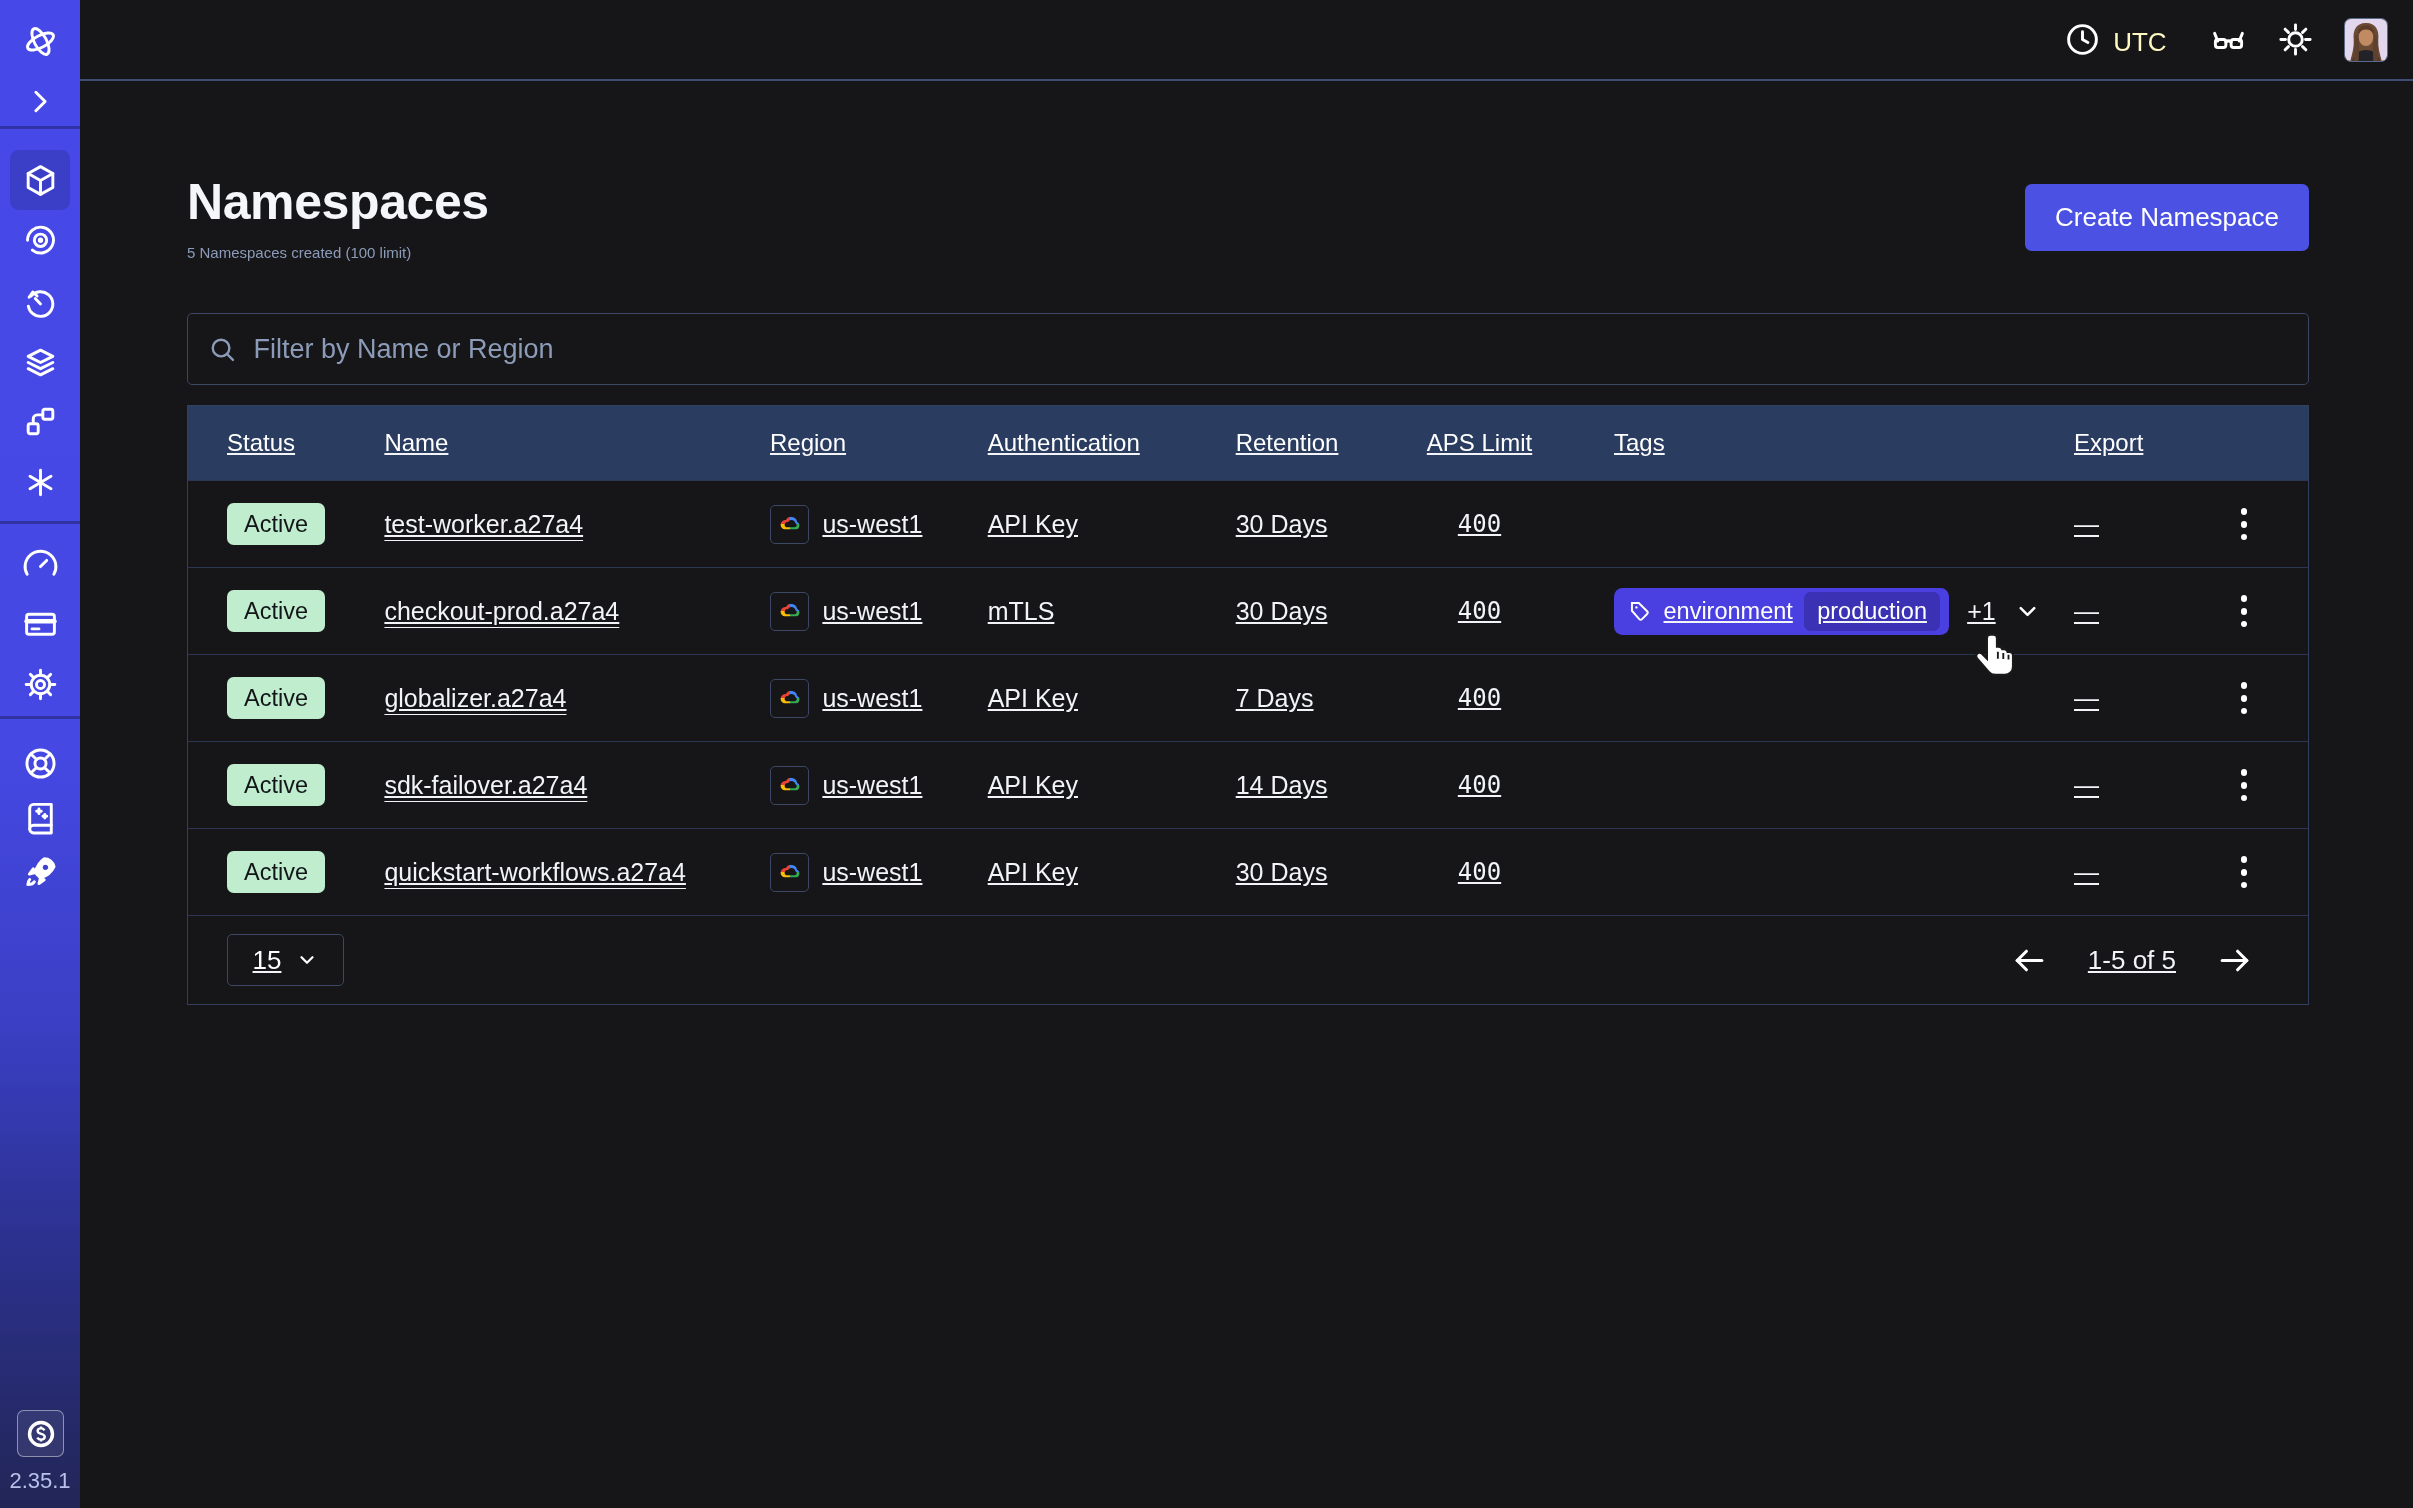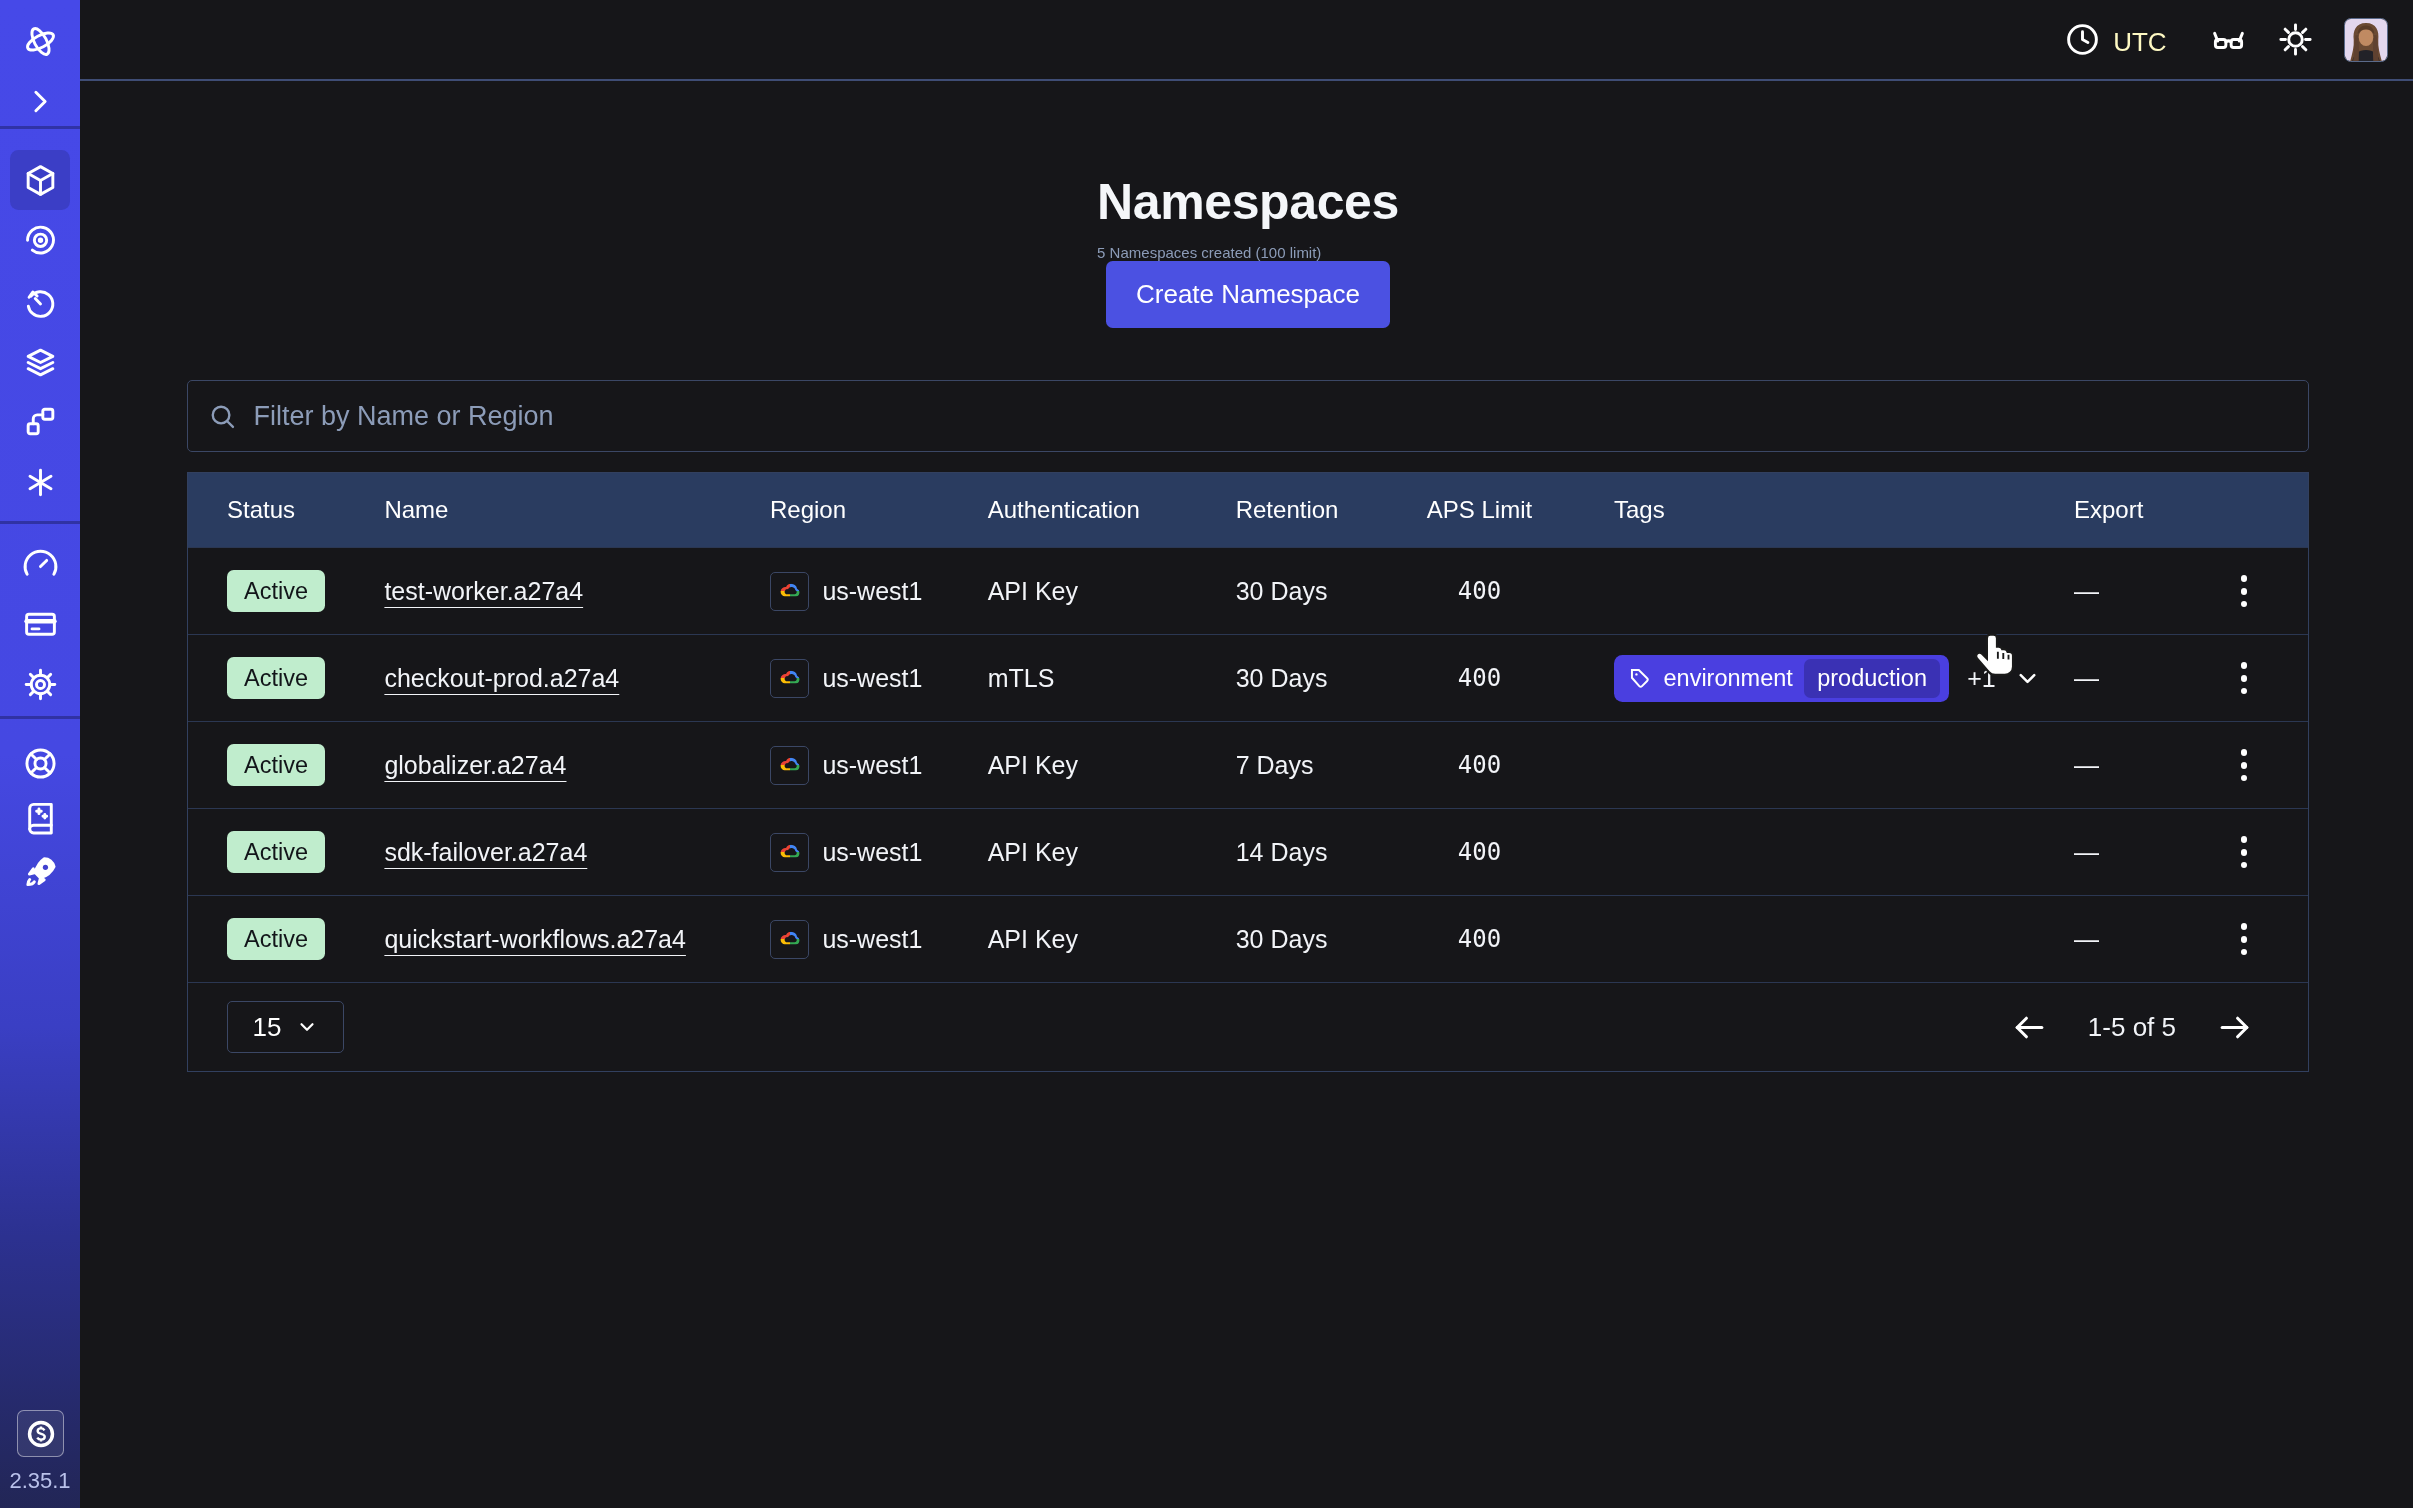--- a/index.html
+++ b/index.html
@@ -48,41 +48,41 @@
   .tz-btn { display:flex; align-items:flex-end; gap:11.7px; font-size:26px; color:#fef9c3; margin-right:13.4px; }
   .tb-icon svg { width:37px; height:37px; stroke:#fff; fill:none; stroke-width:1.9; stroke-linecap:round; stroke-linejoin:round; display:block; }
   .avatar {
     width:44px; height:44px; border-radius:6.7px; overflow:hidden;
     border:1.7px solid #5a6a8a; padding:0; display:block;
   }
   .avatar svg { display:block; width:100%; height:100%; }
 
   
   .main { position:absolute; left:80px; top:84px; right:0; bottom:0; padding:0 104px 0 107px; }
-  .page-head { margin-top:89px; display:flex; align-items:center; justify-content:space-between;flex-direction:column; }
+  .page-head { margin-top:89px; display:flex; align-items:center; justify-content:space-between; }
   h1 { font-size:50px; font-weight:600; letter-spacing:-0.4px; color:#f4f6f9; margin-bottom:13.4px; }
   .subtitle { font-size:15px; color:#8c9cb8; }
   .create-btn {
     height:67px; padding:0 30px; border-radius:6.7px; background:#4b51e2;
     color:#fff; font-size:26px; font-weight:500;
   }
 
   .filter {
     margin-top:52px; height:72px; border:1.7px solid #3b4765; border-radius:5px;
     display:flex; align-items:center; gap:17px; padding:0 20px; background:transparent;
   }
   .filter svg { width:28.5px; height:28.5px; stroke:#8c9cb8; fill:none; stroke-width:2; stroke-linecap:round; flex:none; }
   .filter input {
     flex:1; background:transparent; border:none; outline:none;
     font-size:27px; color:#e9edf3; font-family:"Liberation Sans", sans-serif;
   }
   .filter input::placeholder { color:#8c9cb8; }
 
   
-  .table { margin-top:20px; border:1.7px solid #32405f; }
+  .table { margin-top:20px; border:1.7px solid #32405f;text-decoration:underline; }
   .grid-row {
     display:grid;
     grid-template-columns:188px 389px 216px 248px 196px 109px 520px 126px 1fr;
     align-items:center;
   }
   .thead { height:74px; background:#2a3c60; font-size:24px; font-weight:500; color:#fff; }
   .trow { height:87px; border-top:1.7px solid #2b3752; font-size:25px; }
   .trow:first-of-type { border-top:none; }
   .cell { white-space:nowrap; }
   .c-status { padding-left:39px; }

